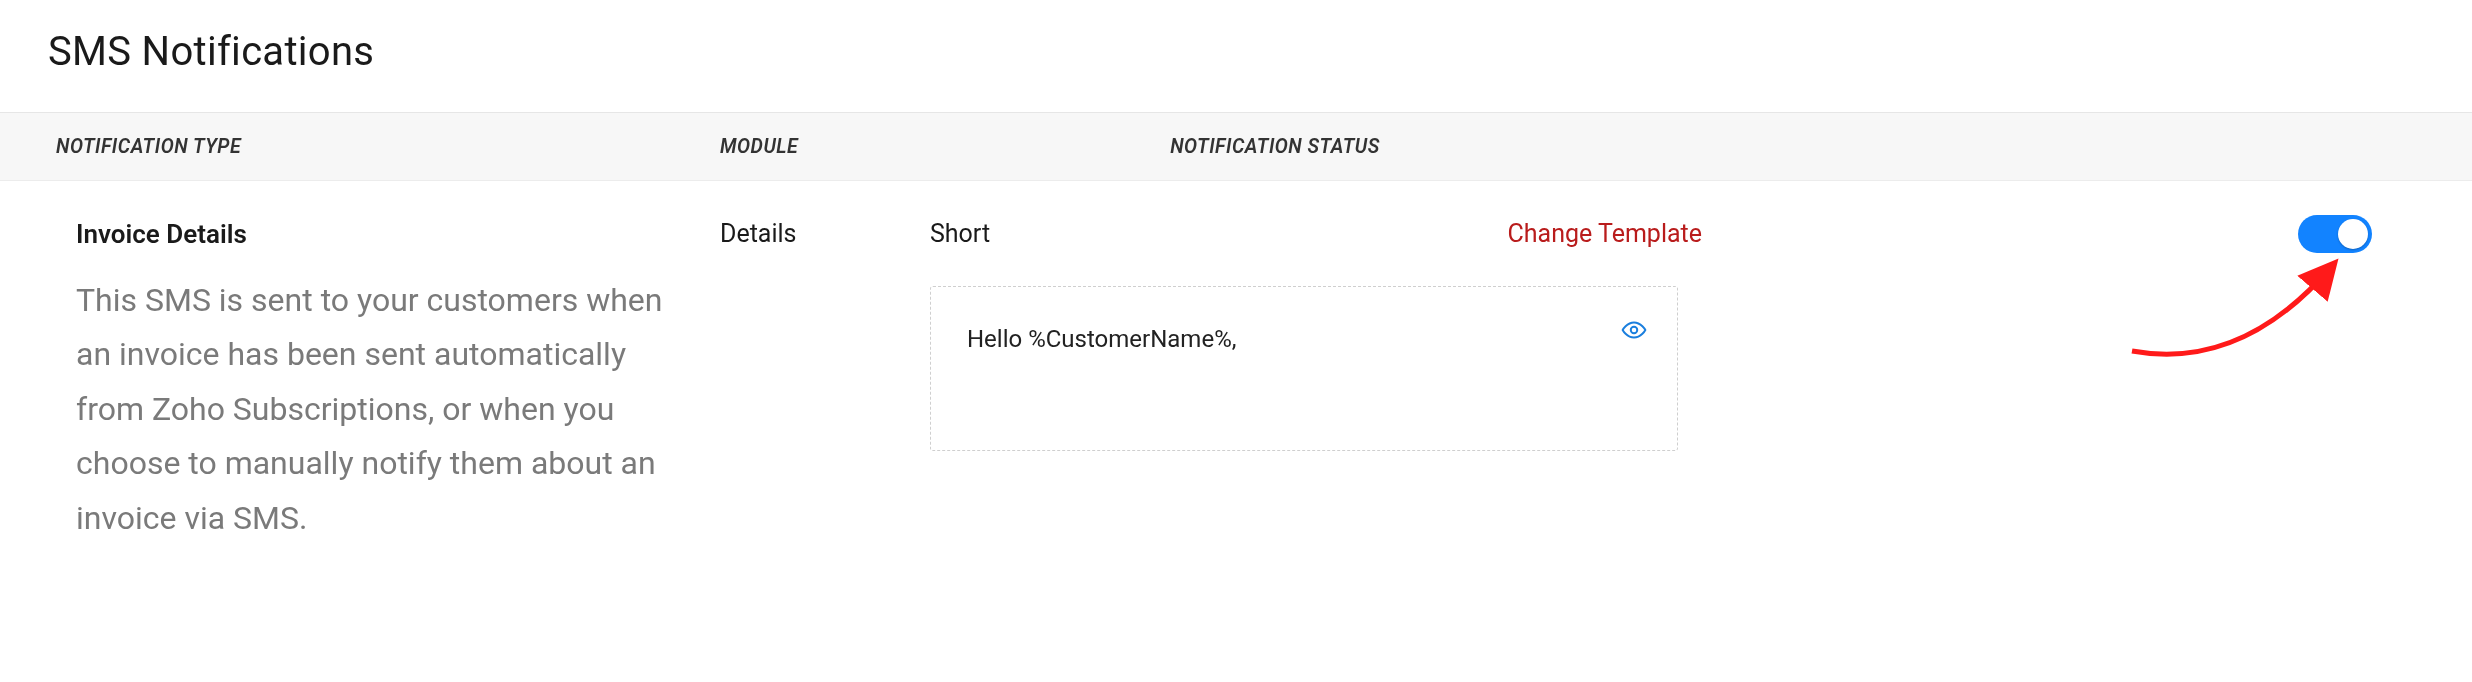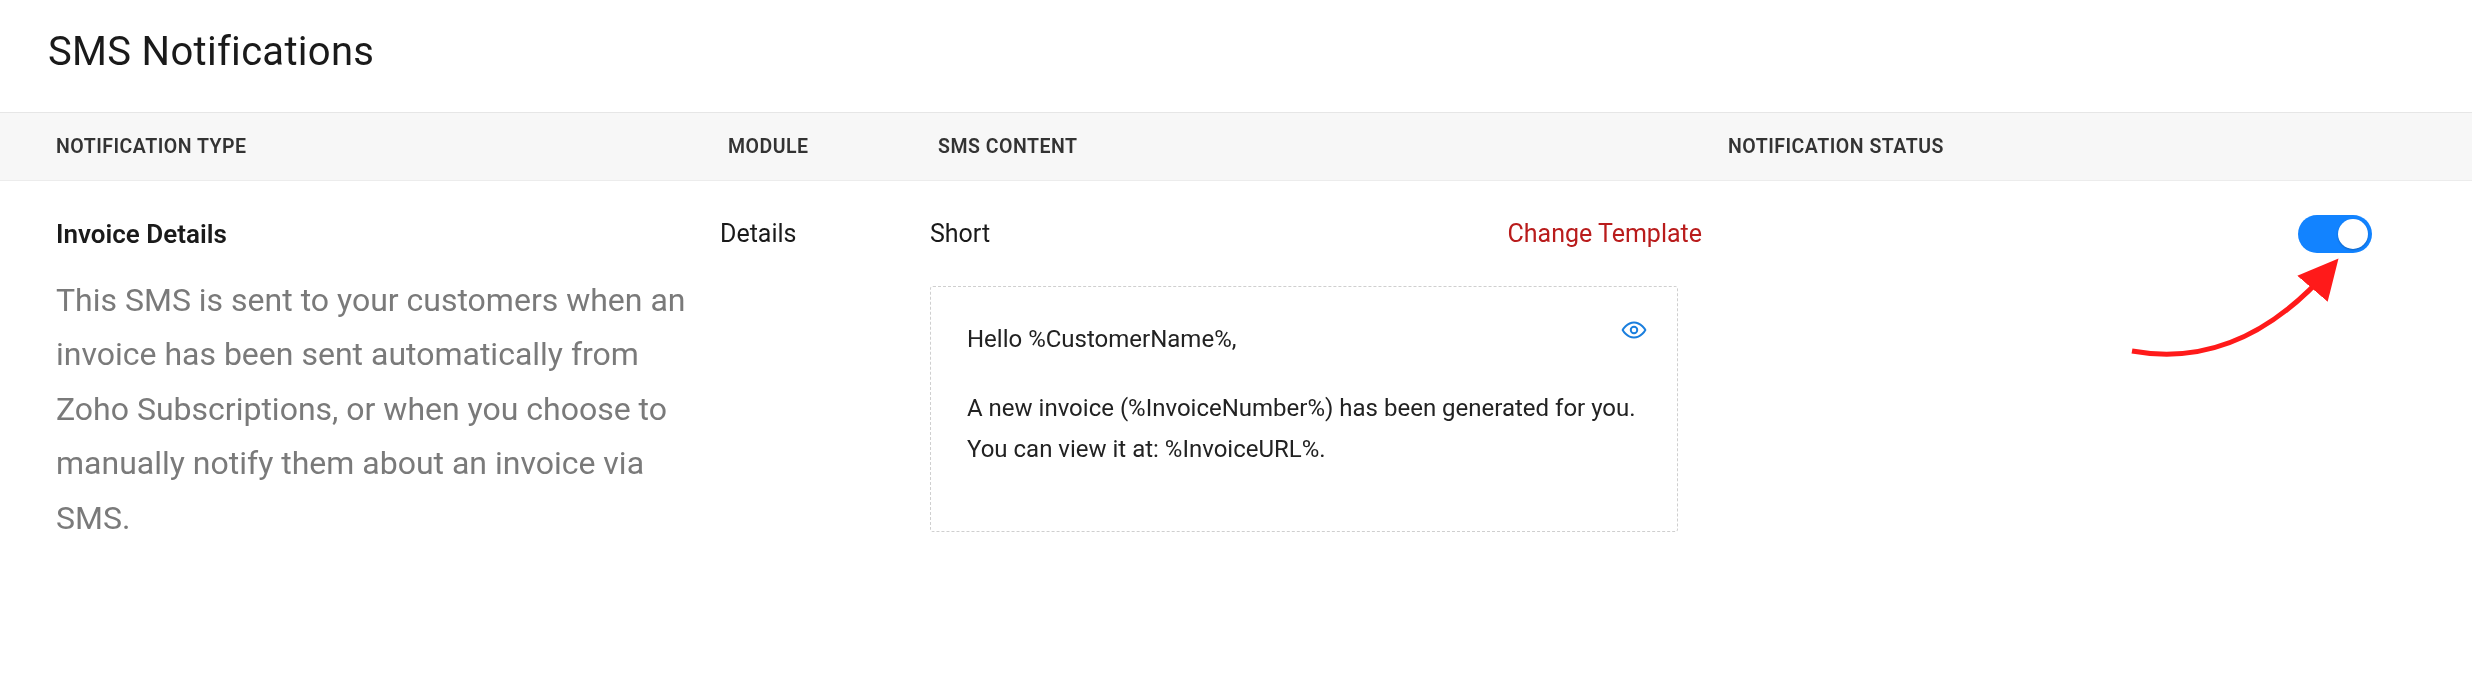--- a/index.html
+++ b/index.html
@@ -36,29 +36,30 @@
   .col-hdrs {
     background: #f7f7f7;
     border-bottom: 1px solid #ececec;
   }
 
   .col-hdr {
     font-size: 19.5px;
     font-weight: 600;
     letter-spacing: 0.5px;
     color: #333;
-    padding: 22px 8px;
+    padding: 22px 0;
     text-transform: uppercase;
+    font-style: italic;
   }
   .col-hdr.type { padding-left: 56px; }
-  .col-hdr.status { text-align: left; padding-right: 100px; }
+  .col-hdr.status { text-align: center; padding-right: 100px; }
 
   .row-body { background: #ffffff; }
 
-  .notif-type { padding: 38px 28px 40px 56px; }
+  .notif-type { padding: 38px 28px 40px 56px; margin-left: 20px; }
   .notif-title {
     font-size: 26px;
     font-weight: 600;
     color: #1a1a1a;
     margin-bottom: 24px;
   }
   .notif-desc {
     font-size: 32px;
     line-height: 1.7;
     color: #7a7a7a;
@@ -149,21 +150,20 @@
 </head>
 <body>
 
 <div class="page">
   <h1 class="page-title">SMS Notifications</h1>
   <div class="header-spacer"></div>
 
   <div class="cols col-hdrs">
     <div class="col-hdr type">NOTIFICATION TYPE</div>
     <div class="col-hdr">MODULE</div>
-    <div class="col-hdr">SMS CONTENT</div>
     <div class="col-hdr status">NOTIFICATION STATUS</div>
   </div>
 
   <div class="cols row-body">
 
     <div class="notif-type">
       <div class="notif-title">Invoice Details</div>
       <div class="notif-desc">This SMS is sent to your customers when an invoice has been sent automatically from Zoho Subscriptions, or when you choose to manually notify them about an invoice via SMS.</div>
     </div>
 
@@ -176,21 +176,20 @@
       </div>
       <div class="sms-box">
         <span class="eye-icon">
           <svg viewBox="0 0 24 24" fill="none" stroke="currentColor" stroke-width="1.8" stroke-linecap="round" stroke-linejoin="round">
             <path d="M1.5 12s3.8-7 10.5-7 10.5 7 10.5 7-3.8 7-10.5 7S1.5 12 1.5 12z"></path>
             <circle cx="12" cy="12" r="3"></circle>
           </svg>
         </span>
         <p>Hello %CustomerName%,</p>
         <div class="gap"></div>
-        <p>A new invoice (%InvoiceNumber%) has been generated for you. You can view it at: %InvoiceURL%.</p>
         <div class="gap"></div>
       </div>
     </div>
 
     <div class="status-col">
       <div class="toggle">
         <div class="knob"></div>
       </div>
       <div class="arrow-annotation">
         <svg viewBox="0 0 240 120">

